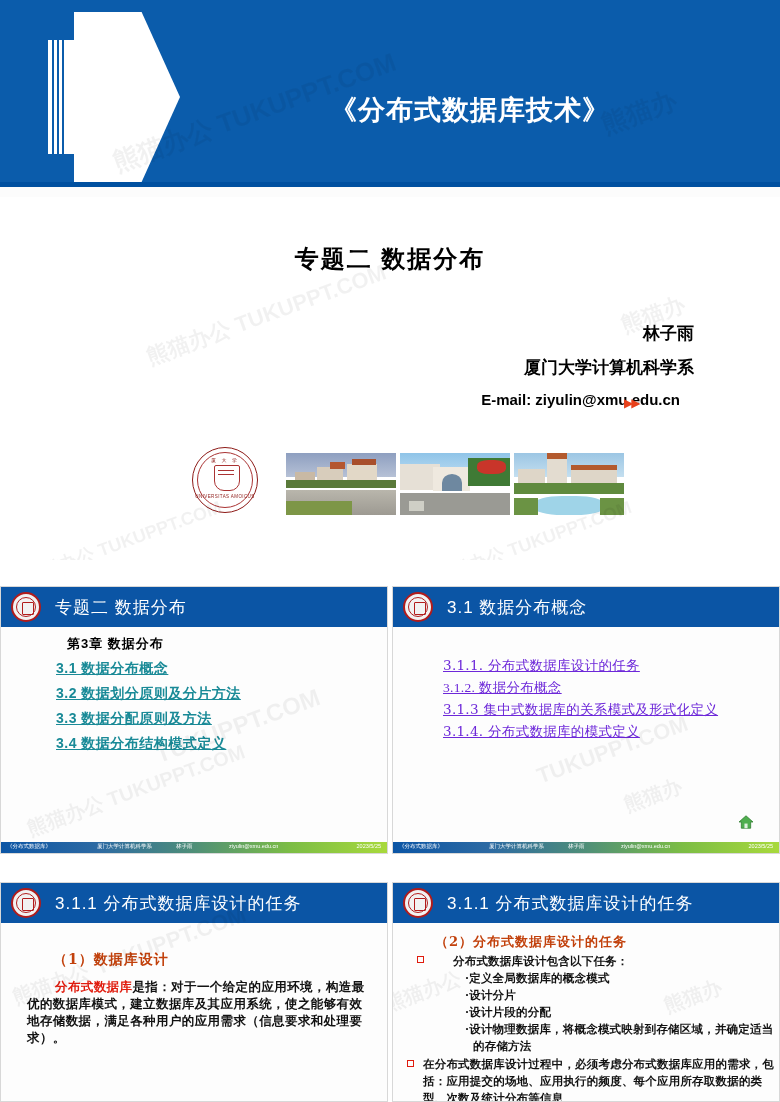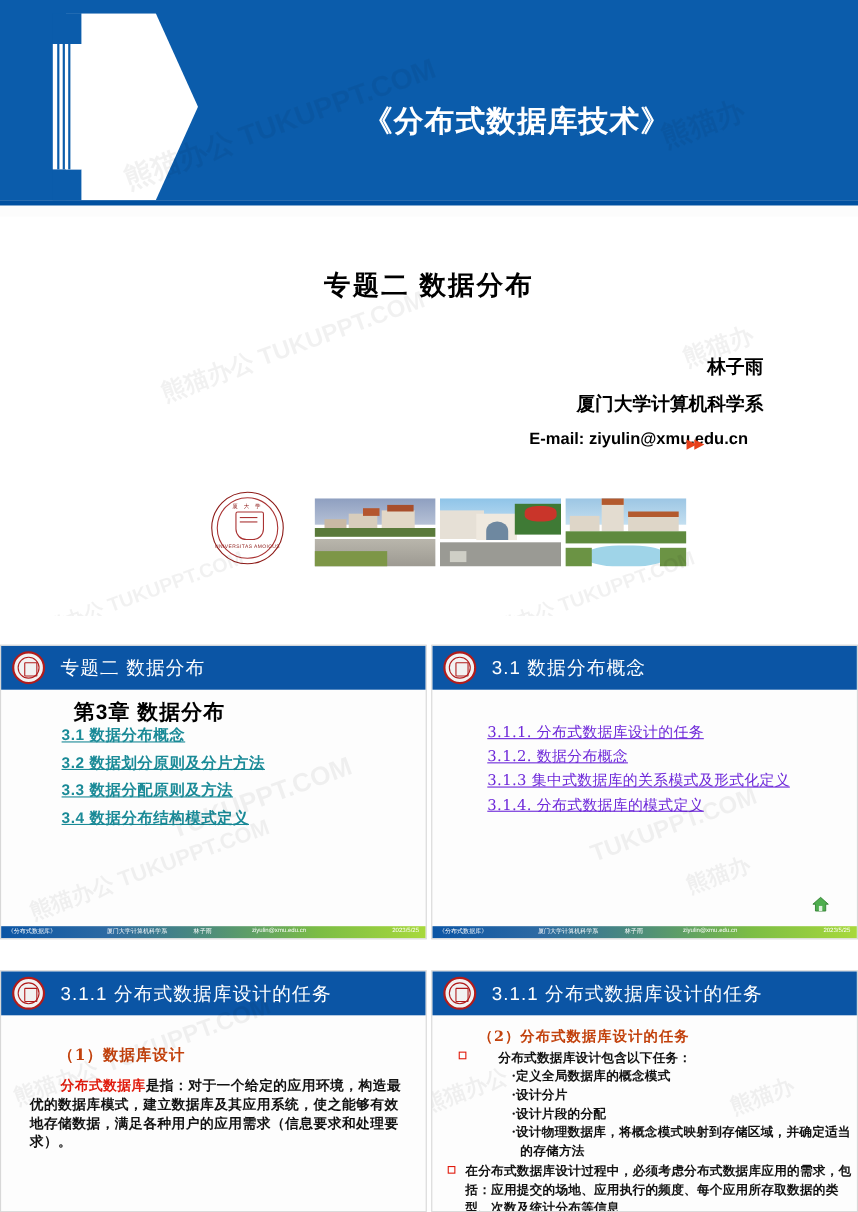--- a/index.html
+++ b/index.html
@@ -61,21 +61,21 @@
   .cslide{position:absolute;background:#fdfdfd;overflow:hidden;border:1px solid #d8d8d8;box-sizing:border-box;}
   .cs-head{position:absolute;left:0;top:0;width:100%;height:40px;background:#0b55a5;}
   .cs-head .seal{position:absolute;left:10px;top:5px;width:30px;height:30px;border-radius:50%;
      background:#f2f2f2;border:2px solid #b11c1c;box-sizing:border-box;}
   .cs-head .seal .r2{position:absolute;left:3px;top:3px;right:3px;bottom:3px;border-radius:50%;border:1px solid #b11c1c;}
   .cs-head .seal .c{position:absolute;left:9px;top:8px;width:10px;height:11px;border:1px solid #b11c1c;border-radius:1px;}
   .cs-head .htxt{position:absolute;left:54px;top:9px;color:#fff;font-size:17px;letter-spacing:1px;}
 
   .cs-body{position:absolute;left:0;top:40px;right:0;bottom:0;}
 
-  .toc-h{position:absolute;color:#000;font-weight:700;font-size:19px;letter-spacing:1px;}
+  .toc-h{position:absolute;color:#000;font-weight:700;font-size:13px;letter-spacing:1px;}
   .toc-link{position:absolute;color:#1a8a97;font-weight:700;font-size:14px;text-decoration:underline;letter-spacing:.5px;white-space:nowrap;}
   .toc-link2{position:absolute;color:#6d28d9;font-size:13.5px;text-decoration:underline;letter-spacing:.3px;white-space:nowrap;
      font-family:"DejaVu Serif","Liberation Serif",serif;}
 
   .home-icon{position:absolute;right:25px;bottom:24px;width:16px;height:14px;}
 
   
   .cfoot{position:absolute;left:0;bottom:0;width:100%;height:11px;
      background:linear-gradient(90deg,#0b55a5 0%,#2d6aa3 25%,#4f8f78 50%,#7cbd45 75%,#a8d93c 100%);}
   .cfoot span{position:absolute;top:1px;color:#fff;font-size:5.5px;white-space:nowrap;}
@@ -210,21 +210,21 @@
 <div class="cslide" style="left:392px;top:586px;width:388px;height:268px;">
   <div class="cs-head">
     <div class="seal">
         <div class="r2"></div>
         <div class="c"></div>
       </div>
     <div class="htxt">3.1 数据分布概念</div>
   </div>
   <div class="cs-body">
     <div class="toc-link2" style="left:50px;top:30px;">3.1.1.  分布式数据库设计的任务</div>
-    <div class="toc-link2" style="left:50px;top:52px;">3.1.2.  数据分布概念</div>
+    <div class="toc-link2" style="left:50px;top:52px;font-family:Liberation Serif, serif;">3.1.2.  数据分布概念</div>
     <div class="toc-link2" style="left:50px;top:74px;text-align:right;">3.1.3   集中式数据库的关系模式及形式化定义</div>
     <div class="toc-link2" style="left:50px;top:96px;">3.1.4.  分布式数据库的模式定义</div>
     <div class="wm" style="left:140px;top:110px;font-size:22px;transform:rotate(-20deg);">TUKUPPT.COM</div>
     <div class="wm" style="left:230px;top:155px;font-size:20px;transform:rotate(-20deg);">熊猫办</div>
 
     <svg class="home-icon" viewBox="0 0 20 18">
       <path d="M10 1 L19 9 L16 9 L16 17 L4 17 L4 9 L1 9 Z" fill="#4fae4f" stroke="#2e7d2e" stroke-width="1"></path>
       <rect x="8" y="11" width="4" height="6" fill="#dff0df"></rect>
     </svg>
   </div>

